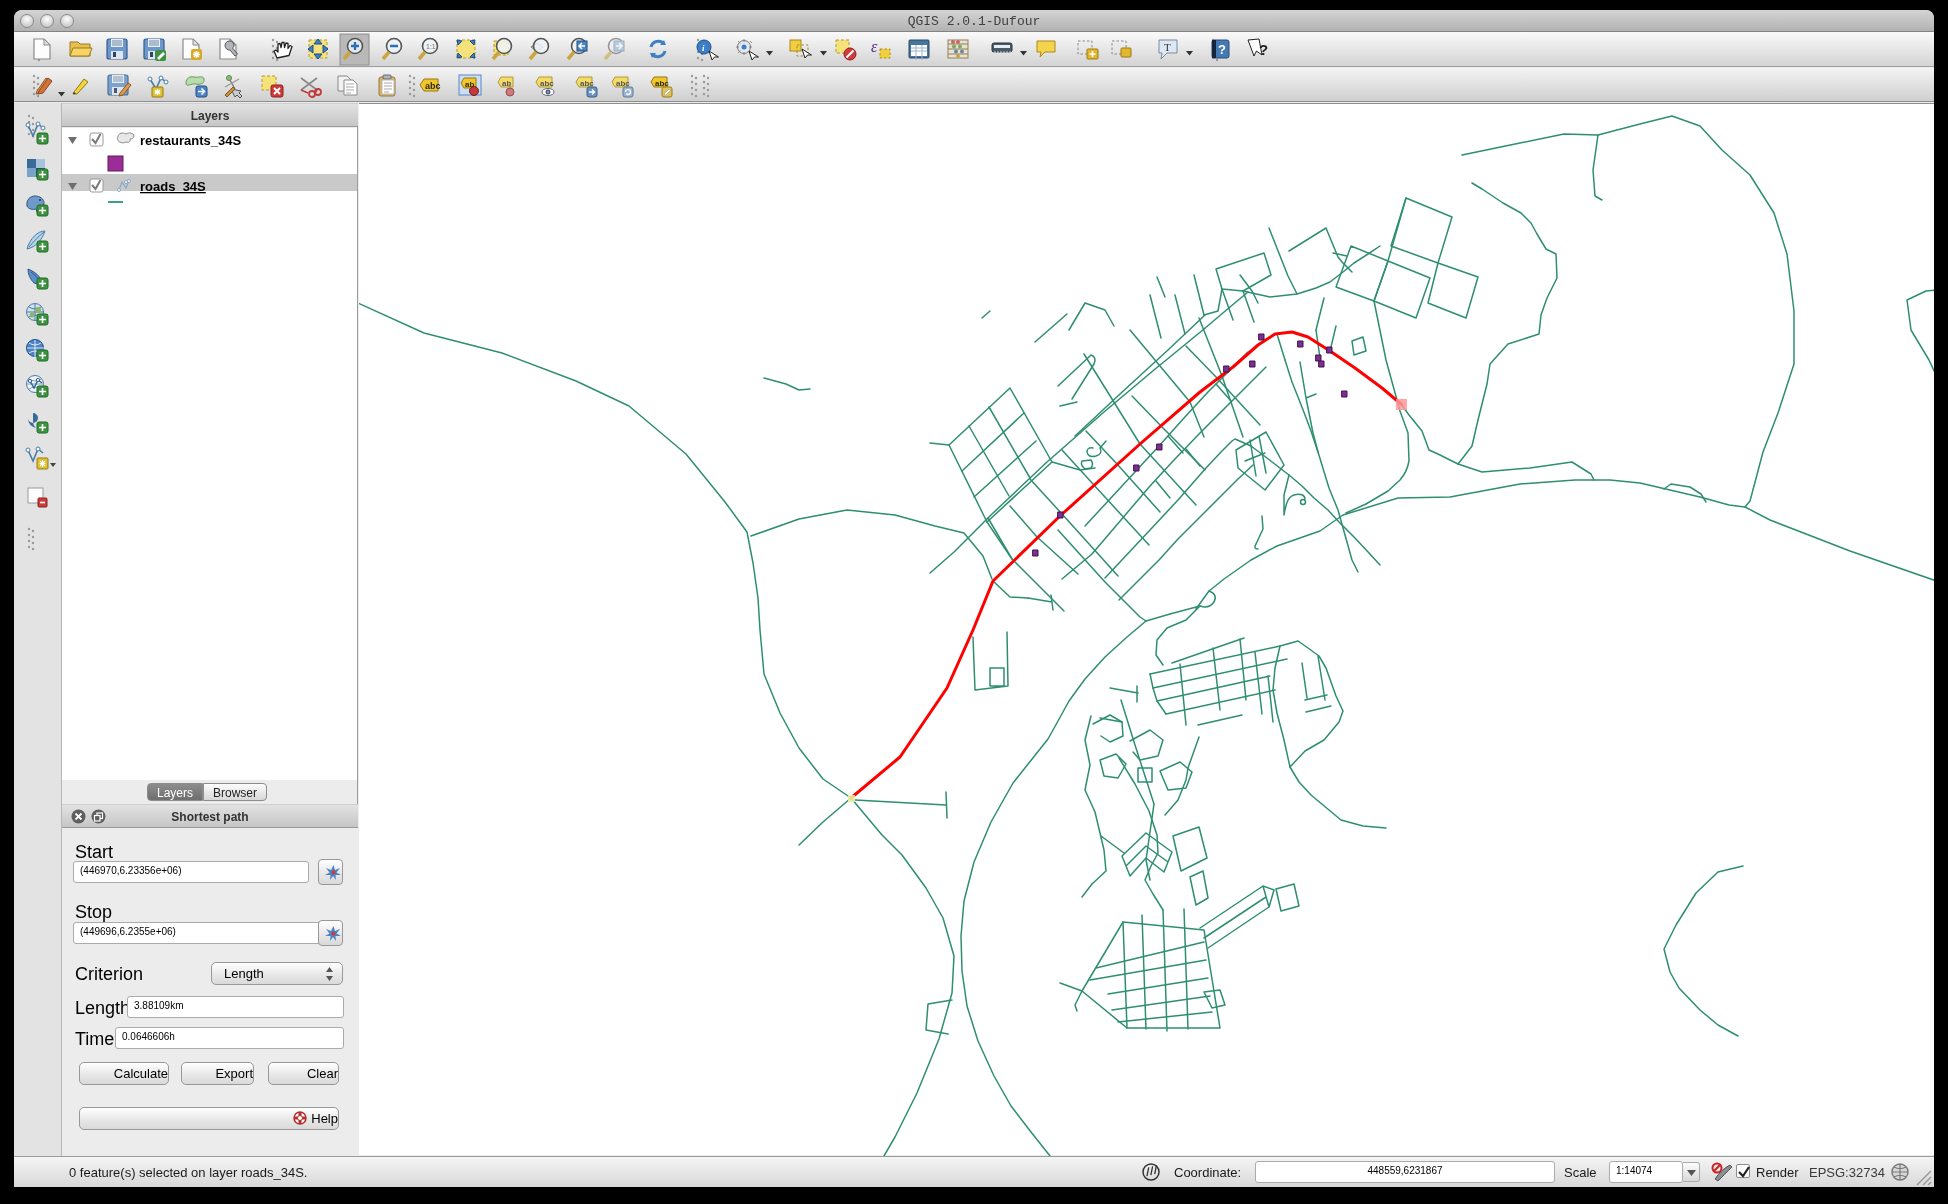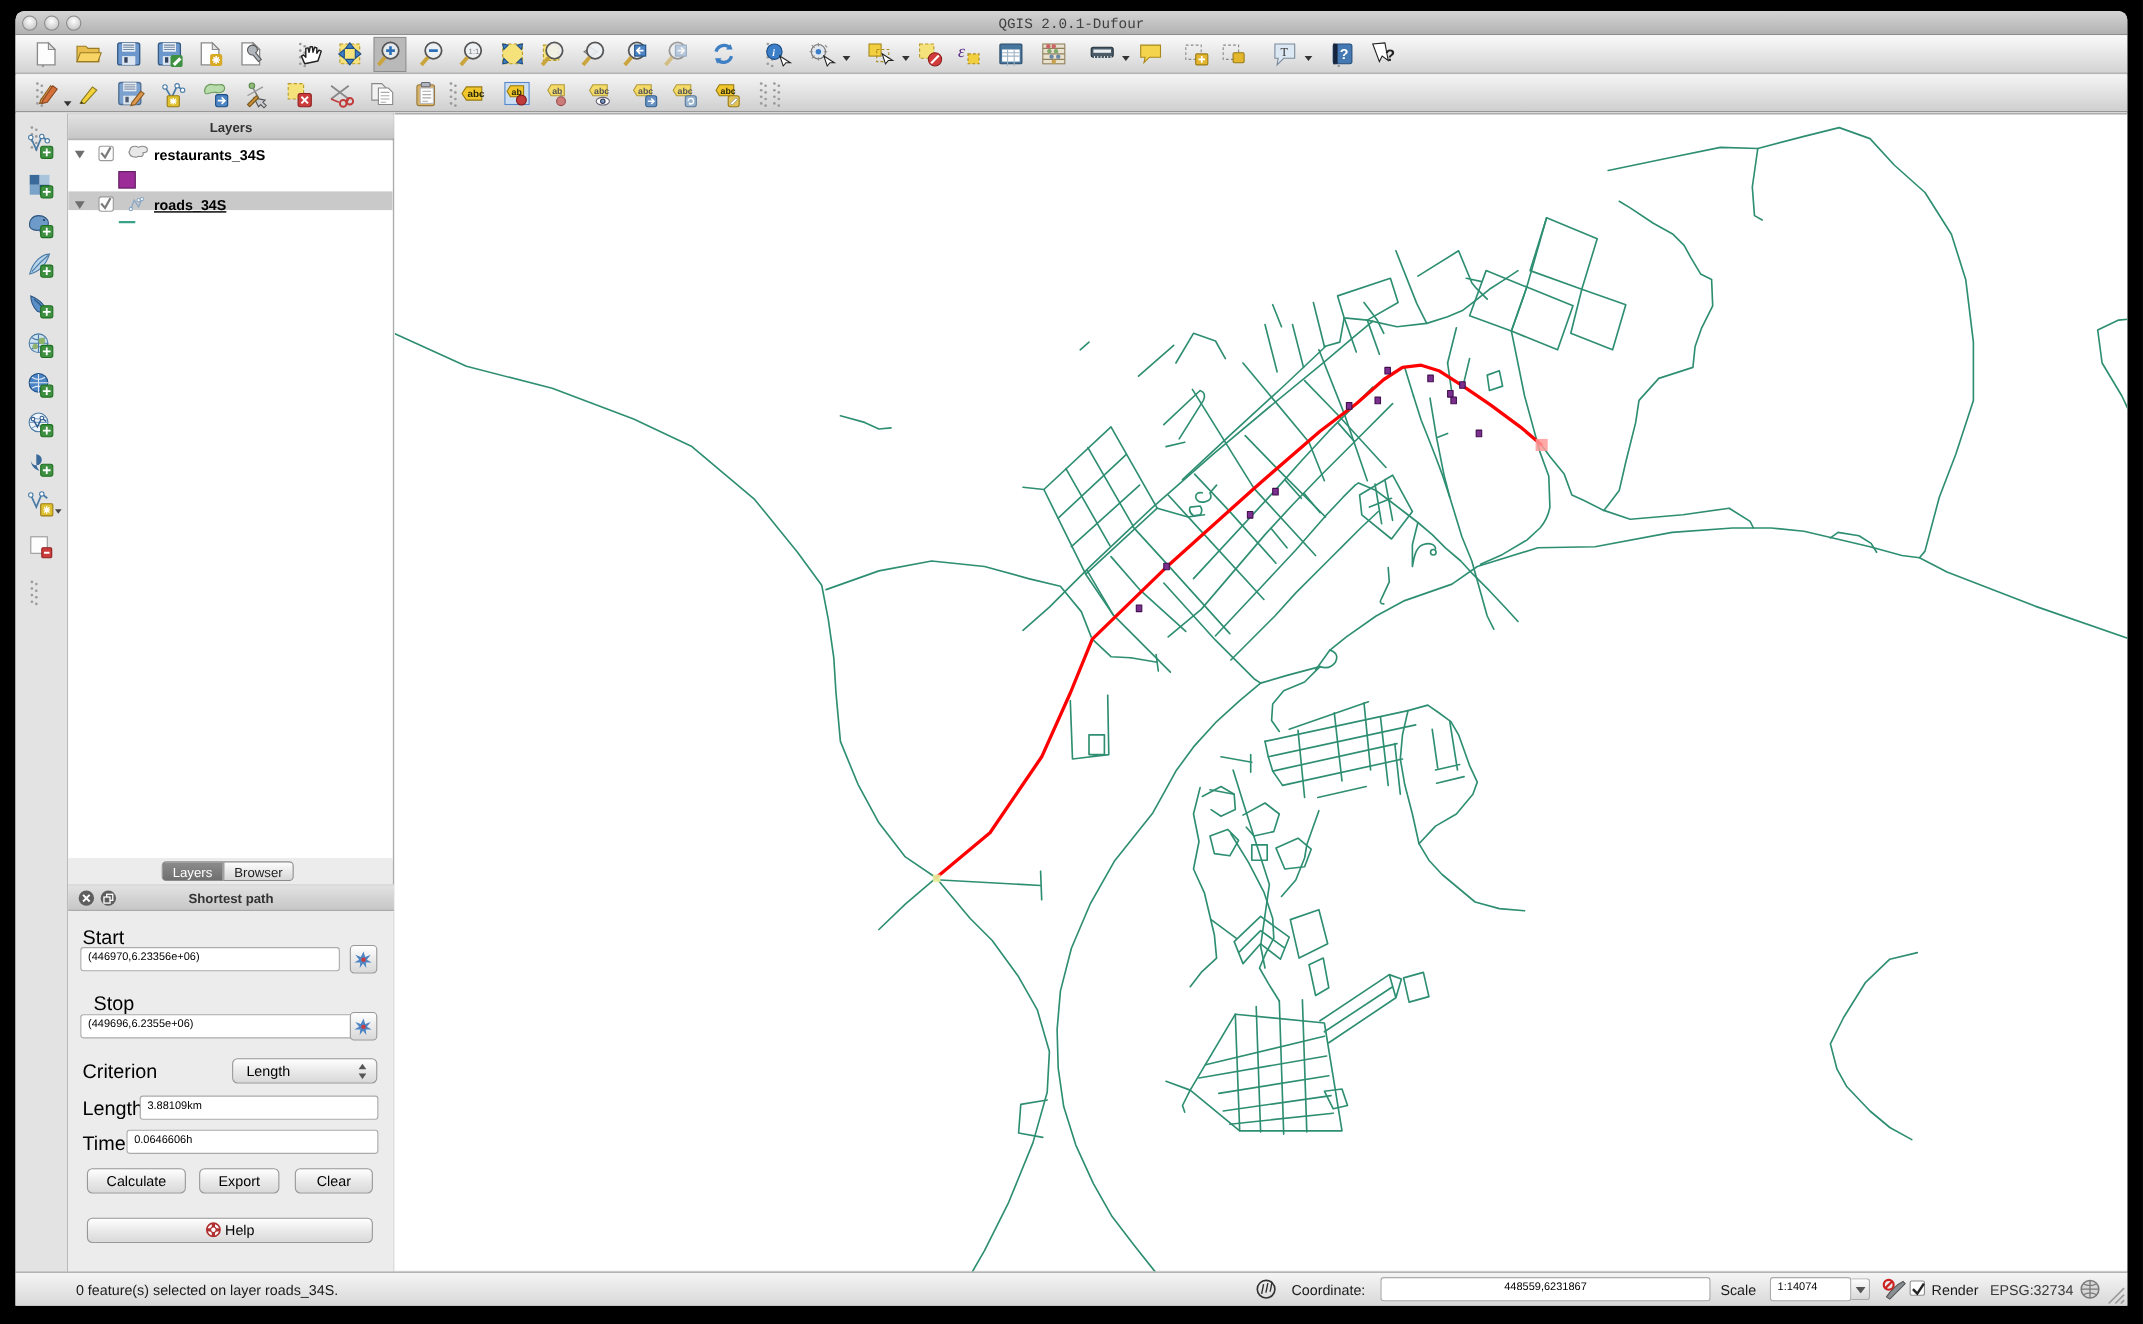--- a/index.html
+++ b/index.html
@@ -14,21 +14,21 @@
 #lpanel { position:absolute; left:48px; top:93px; width:296px; height:1053px; background:#ececec; border-right:1px solid #9c9c9c; }
 .phead { position:absolute; left:0; width:296px; height:24px; background:linear-gradient(#e2e2e2,#c6c6c6); border-bottom:1px solid #9a9a9a; border-top:1px solid #cfcfcf;}
 .phead .ttl { position:absolute; width:100%; text-align:center; top:5px; font-size:12px; font-weight:bold; color:#333; }
 .pbtn { position:absolute; top:4px; width:15px; height:15px; }
 #layersbody { position:absolute; left:0; top:25px; width:295px; height:654px; background:#fff; }
 #tabsrow { position:absolute; left:0; top:677px; width:295px; height:24px; background:#ececec; }
 .tab { position:absolute; top:3px; height:18px; font-size:12px; text-align:center; line-height:18px; border:1px solid #8d8d8d; }
 #sppanel { position:absolute; left:0; top:701px; width:296px; height:352px; background:#ececec; }
 .lbl { position:absolute; font-size:18px; color:#000; }
 .inp { position:absolute; background:#fff; border:1px solid #ababab; border-radius:3px; font-size:10px; color:#000; padding:3px 0 0 6px; height:22px; }
-.mbtn { position:absolute; height:23px; background:linear-gradient(#ffffff,#ececec 45%,#d9d9d9); border:1px solid #989898; border-radius:5px; font-size:13px; text-align:center; color:#000; }
+.mbtn { position:absolute; height:23px; background:linear-gradient(#ffffff,#ececec 45%,#d9d9d9); border:1px solid #989898; border-radius:5px; font-size:13px; text-align:right; color:#000; }
 #map { position:absolute; left:345px; top:93px; width:1575px; height:1052px; background:#fff; border-top:1px solid #8e8e8e; }
 #statusbar { position:absolute; left:0; top:1146px; width:1920px; height:31px; background:linear-gradient(#f5f5f5,#d8d8d8); border-top:1px solid #9b9b9b; font-size:13px; color:#1a1a1a; }
 </style>
 </head>
 <body>
 <div id="win">
   <div id="titlebar">
     <div class="tl" style="left:6px; top:4px;"></div>
     <div class="tl" style="left:26px; top:4px;"></div>
     <div class="tl" style="left:46px; top:4px;"></div>
@@ -482,21 +482,21 @@
         <div class="ttl">Shortest path</div>
       </div>
       <div class="lbl" style="left:13px; top:38px;">Start</div>
       <div class="inp" style="left:11px; top:57px; width:236px;">(446970,6.23356e+06)</div>
       <div class="mbtn" style="left:256px; top:55px; width:25px; height:26px; border-radius:4px;">
         <svg width="17" height="17" style="margin-top:4px">
             <path d="M8.5,1 L10,6 L15,4 L11.5,8.5 L16,11 L10.5,11 L11,16 L8,12 L5,16 L5.5,11 L0,11 L4.5,8.5 L1,4 L6,6 z" fill="#4d84c4"></path>
             <circle cx="8.5" cy="8.5" r="2" fill="#cc3c3c"></circle>
           </svg>
       </div>
-      <div class="lbl" style="left:23px; top:98px;">Stop</div>
+      <div class="lbl" style="left:13px; top:98px;">Stop</div>
       <div class="inp" style="left:11px; top:118px; width:258px;">(449696,6.2355e+06)</div>
       <div class="mbtn" style="left:256px; top:116px; width:25px; height:26px; border-radius:4px;">
         <svg width="17" height="17" style="margin-top:4px">
             <path d="M8.5,1 L10,6 L15,4 L11.5,8.5 L16,11 L10.5,11 L11,16 L8,12 L5,16 L5.5,11 L0,11 L4.5,8.5 L1,4 L6,6 z" fill="#4d84c4"></path>
             <circle cx="8.5" cy="8.5" r="2" fill="#cc3c3c"></circle>
           </svg>
       </div>
       <div class="lbl" style="left:13px; top:160px;">Criterion</div>
       <div class="mbtn" style="left:149px; top:158px; width:132px; height:23px; text-align:left; padding:3px 0 0 12px;">Length
         <svg width="9" height="14" style="position:absolute; right:8px; top:4px;">

